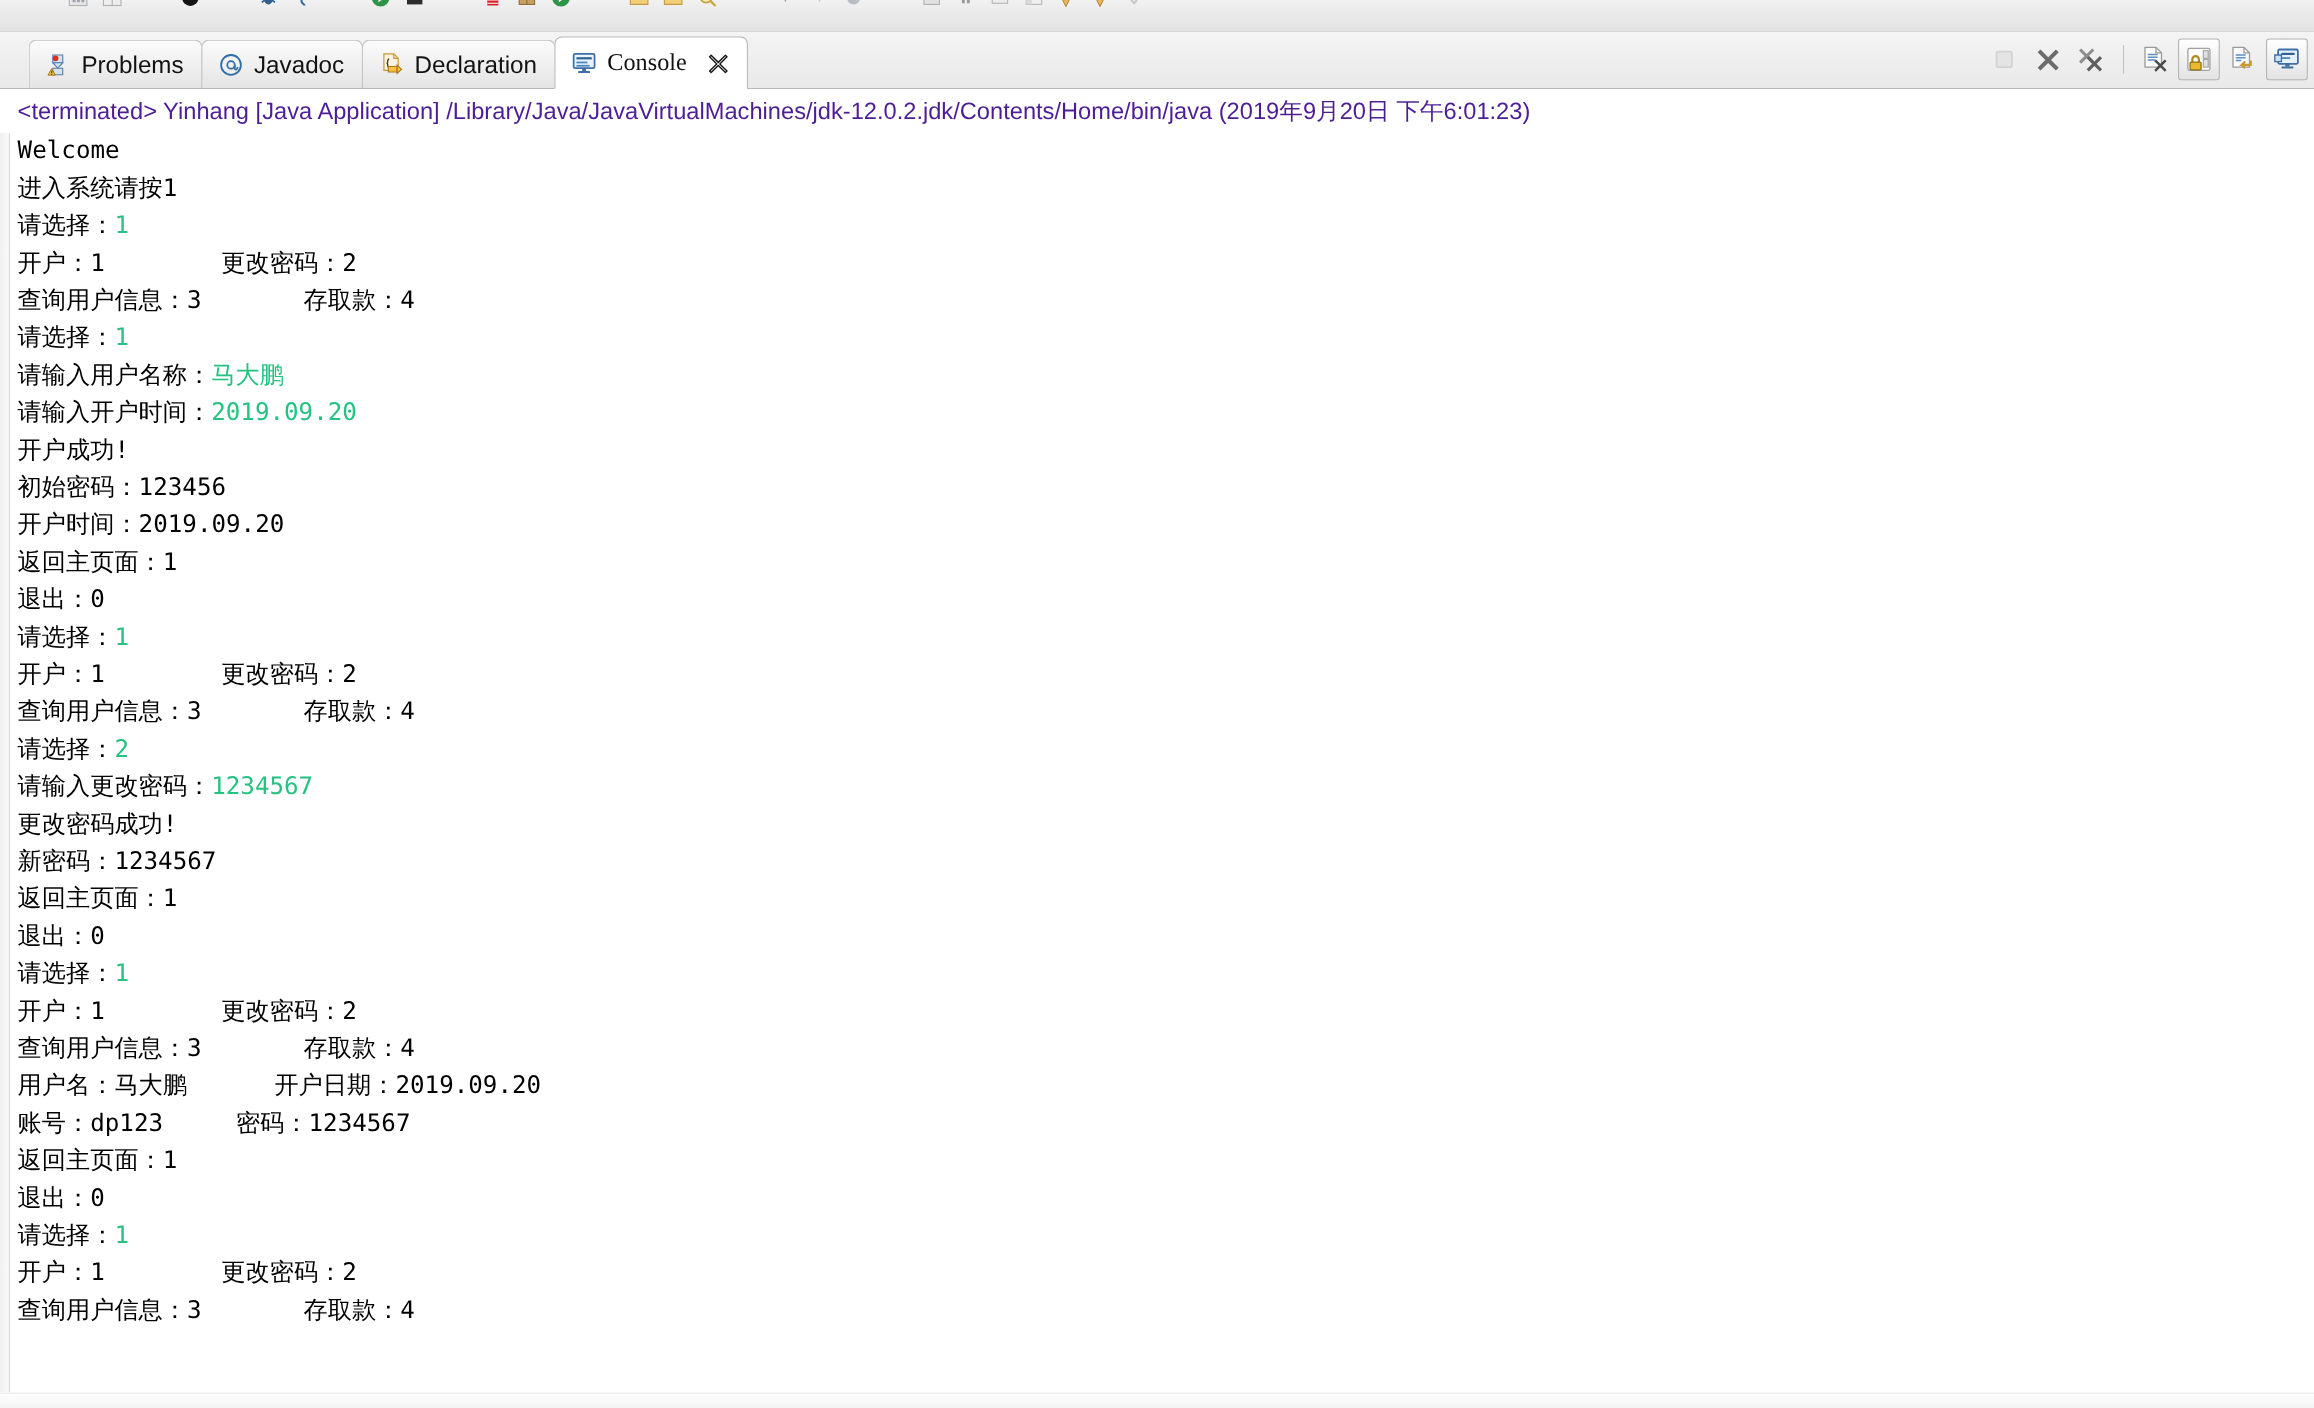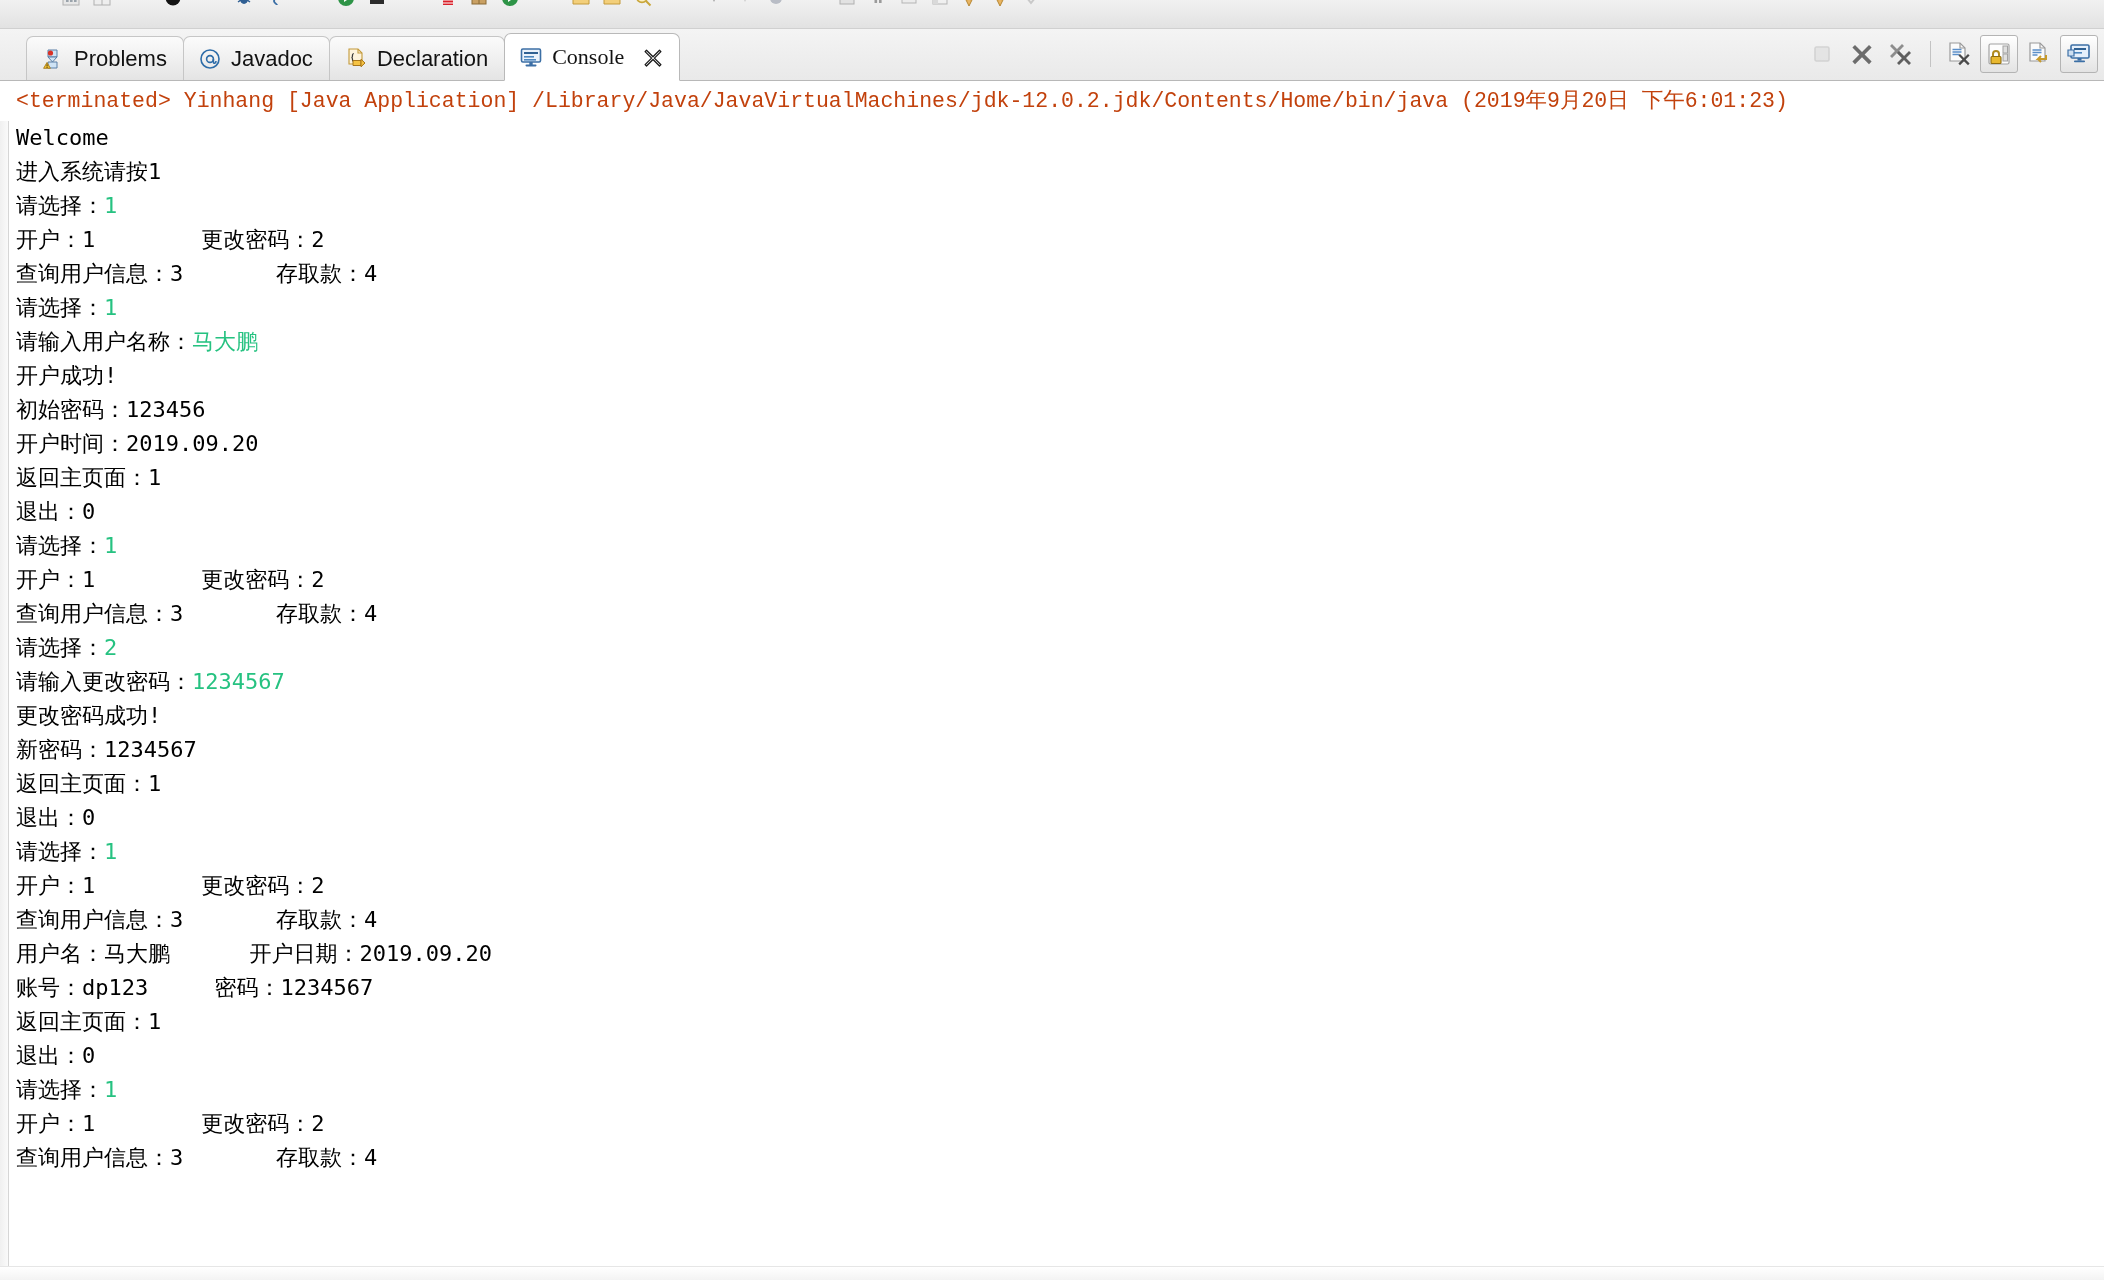--- a/index.html
+++ b/index.html
@@ -135,26 +135,25 @@
     position: relative;
     height: calc(1280px - 28px - 52px);
     background: #ffffff;
     box-sizing: border-box;
     display: flex;
     flex-direction: column;
     overflow: hidden;
   }
   #console-status {
     font-size: 21.5px;
-    color: #c2410c;
+    color: #4c1d95;
     padding: 8px 0 6px 16px;
     white-space: nowrap;
     line-height: 1.15;
     border-bottom: 1px solid #ffffff;
-    font-family: Liberation Mono, monospace;
   }
   #console-gutter {
     position: absolute;
     left: 0;
     top: 0;
     bottom: 0;
     width: 8px;
     background: linear-gradient(to right,#f0f0f0,#fafafa);
     border-right: 1px solid #d6d6d6;
   }
@@ -465,20 +464,21 @@
   <div id="console-status">&lt;terminated&gt; Yinhang [Java Application] /Library/Java/JavaVirtualMachines/jdk-12.0.2.jdk/Contents/Home/bin/java (2019年9月20日 下午6:01:23)</div>
   <div id="console-output">
     <div id="console-gutter"></div>
   <div class="cline"><span>Welcome</span></div>
       <div class="cline"><span>进入系统请按1</span></div>
       <div class="cline"><span>请选择：</span><span class="in">1</span></div>
       <div class="cline"><span>开户：1        更改密码：2</span></div>
       <div class="cline"><span>查询用户信息：3       存取款：4</span></div>
       <div class="cline"><span>请选择：</span><span class="in">1</span></div>
       <div class="cline"><span>请输入用户名称：</span><span class="in">马大鹏</span></div>
+      <div class="cline"><span>请输入开户时间：</span><span class="in">2019.09.20</span></div>
       <div class="cline"><span>开户成功!</span></div>
       <div class="cline"><span>初始密码：123456</span></div>
       <div class="cline"><span>开户时间：2019.09.20</span></div>
       <div class="cline"><span>返回主页面：1</span></div>
       <div class="cline"><span>退出：0</span></div>
       <div class="cline"><span>请选择：</span><span class="in">1</span></div>
       <div class="cline"><span>开户：1        更改密码：2</span></div>
       <div class="cline"><span>查询用户信息：3       存取款：4</span></div>
       <div class="cline"><span>请选择：</span><span class="in">2</span></div>
       <div class="cline"><span>请输入更改密码：</span><span class="in">1234567</span></div>

